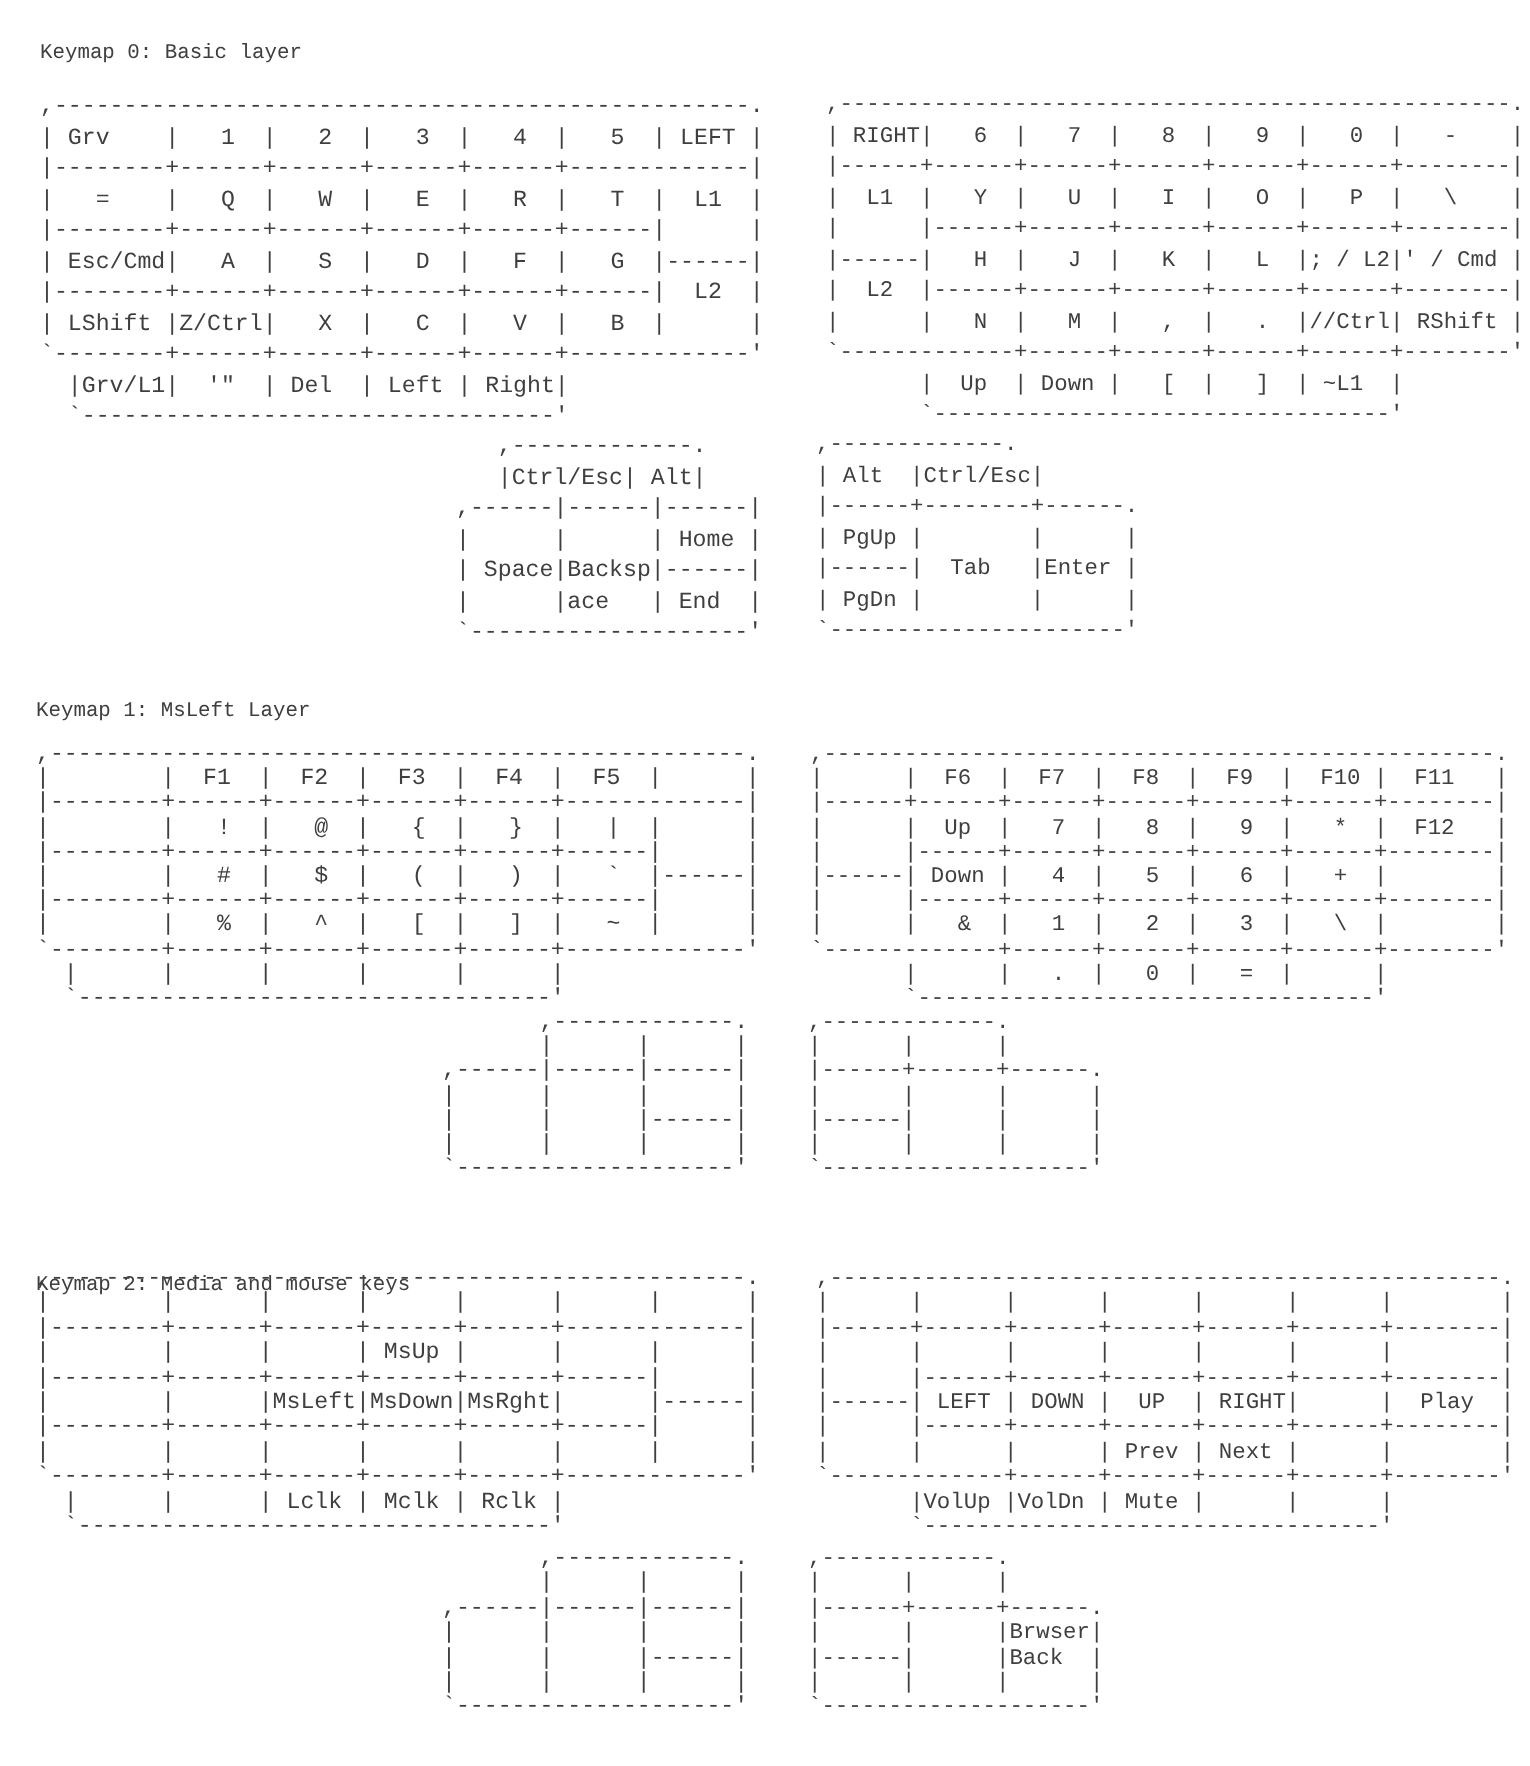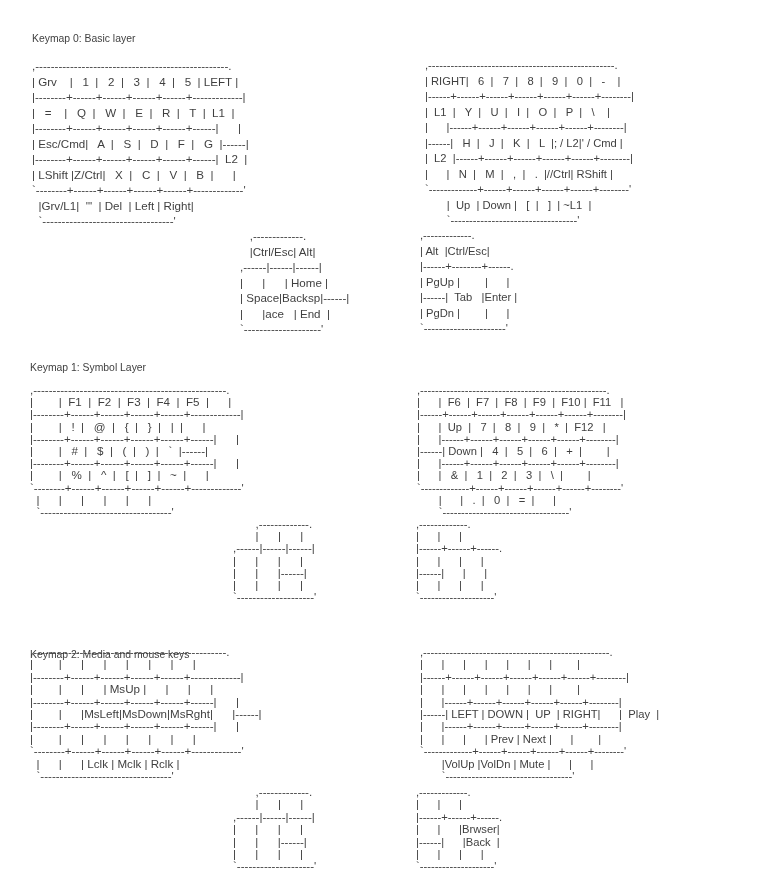--- a/index.html
+++ b/index.html
@@ -9,24 +9,24 @@
   }
   .page {
     position: relative;
     width: 765px;
     height: 883px;
     background: #ffffff;
     overflow: hidden;
   }
   pre {
     position: absolute;
-    margin: 12px;
+    margin: 0;
     padding: 0;
     color: #3f3f3f;
-    font-family: Liberation Sans, sans-serif;
+    font-family: Liberation Mono, monospace;
     white-space: pre;
   }
   
   .ft { font-size: 10.4px; line-height: 14px; }
   
   .fa { font-size: 11.6px; }
   
   .fb { font-size: 11.2px; }
   
   .h0 { line-height: 15.5px; }
@@ -72,21 +72,21 @@
     <pre class="fb h0" style="left:408px; top:216px">,-------------.
 | Alt  |Ctrl/Esc|
 |------+--------+------.
 | PgUp |        |      |
 |------|  Tab   |Enter |
 | PgDn |        |      |
 `----------------------'</pre>
   </section>
 
   <section>
-    <pre class="ft" style="left:18px; top:349px">Keymap 1: Symbol Layer</pre>
+    <pre class="ft" style="left:18px; top:349px">Keymap 1: MsLeft Layer</pre>
     <pre class="fa h1" style="left:18px; top:372px">,--------------------------------------------------.
 |        |  F1  |  F2  |  F3  |  F4  |  F5  |      |
 |--------+------+------+------+------+-------------|
 |        |   !  |   @  |   {  |   }  |   |  |      |
 |--------+------+------+------+------+------|      |
 |        |   #  |   $  |   (  |   )  |   `  |------|
 |--------+------+------+------+------+------|      |
 |        |   %  |   ^  |   [  |   ]  |   ~  |      |
 `--------+------+------+------+------+-------------'
   |      |      |      |      |      |

